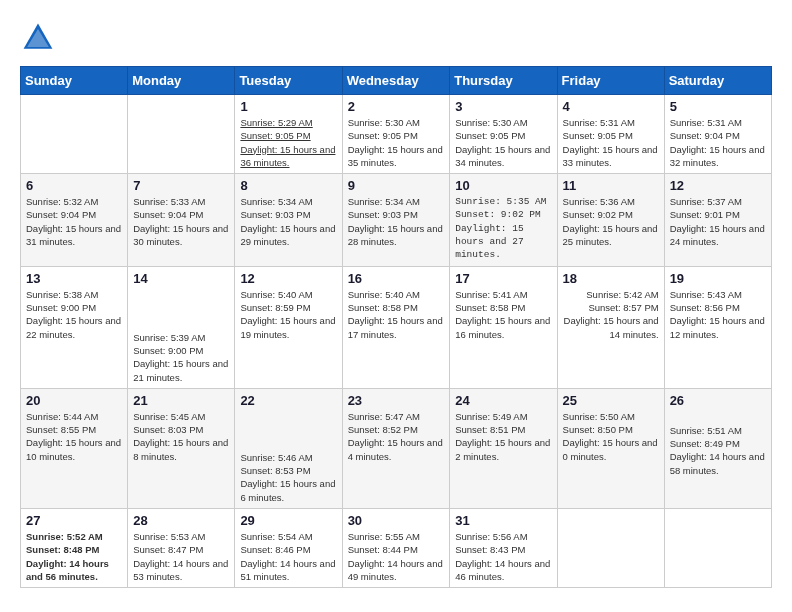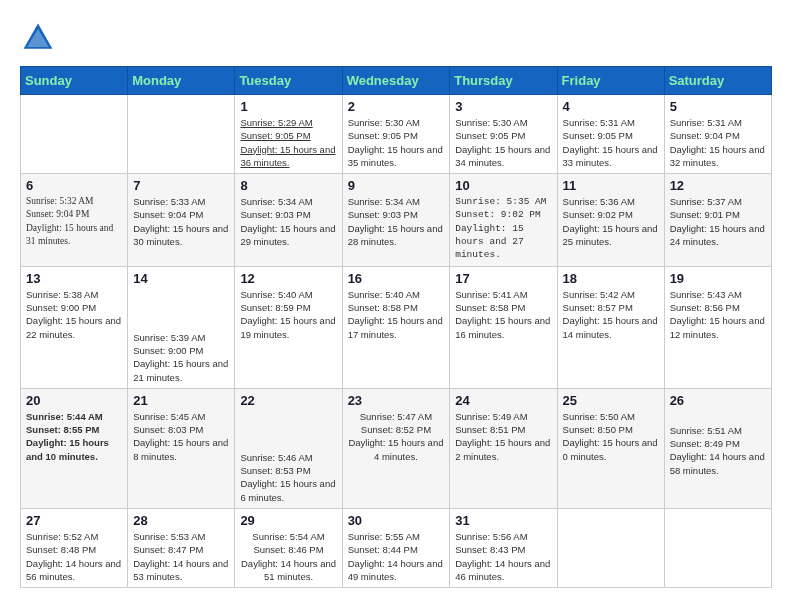--- a/index.html
+++ b/index.html
@@ -57,21 +57,21 @@
       font-size: 14px;
       color: #333;
     }
     .calendar {
       width: 100%;
       border-collapse: collapse;
       border: 1px solid #ccc;
     }
     .calendar th {
       background: #1565c0;
-      color: #86efac;
+      color: #ffffff;
       font-size: 13px;
       font-weight: bold;
       padding: 6px 4px;
       text-align: left;
       border: 1px solid #1250a0;
     }
     .calendar td {
       vertical-align: top;
       border: 1px solid #ccc;
       padding: 4px 5px;
@@ -162,21 +162,21 @@
           <td>
             <span class="day-num">5</span>
             <div class="day-info" style="white-space: pre-line;">Sunrise: 5:31 AM
 Sunset: 9:04 PM
 Daylight: 15 hours and 32 minutes.</div>
           </td>
         </tr>
         <tr>
           <td>
             <span class="day-num">6</span>
-            <div class="day-info" style="white-space: pre-line; font-family: Liberation Serif, serif;">Sunrise: 5:32 AM
+            <div class="day-info" style="white-space: pre-line;">Sunrise: 5:32 AM
 Sunset: 9:04 PM
 Daylight: 15 hours and 31 minutes.</div>
           </td>
           <td>
             <span class="day-num">7</span>
             <div class="day-info" style="white-space: pre-line;">Sunrise: 5:33 AM
 Sunset: 9:04 PM
 Daylight: 15 hours and 30 minutes.</div>
           </td>
           <td>
@@ -236,53 +236,53 @@
 Daylight: 15 hours and 17 minutes.</div>
           </td>
           <td>
             <span class="day-num">17</span>
             <div class="day-info" style="white-space: pre-line;">Sunrise: 5:41 AM
 Sunset: 8:58 PM
 Daylight: 15 hours and 16 minutes.</div>
           </td>
           <td>
             <span class="day-num">18</span>
-            <div class="day-info" style="white-space: pre-line;">Sunrise: 5:42 AM
+            <div class="day-info" style="white-space: pre-line; text-align: right;">Sunrise: 5:42 AM
 Sunset: 8:57 PM
 Daylight: 15 hours and 14 minutes.</div>
           </td>
           <td>
             <span class="day-num">19</span>
             <div class="day-info" style="white-space: pre-line;">Sunrise: 5:43 AM
 Sunset: 8:56 PM
 Daylight: 15 hours and 12 minutes.</div>
           </td>
         </tr>
         <tr>
           <td>
             <span class="day-num">20</span>
-            <div class="day-info" style="white-space: pre-line; font-weight: bold;">Sunrise: 5:44 AM
+            <div class="day-info" style="white-space: pre-line;">Sunrise: 5:44 AM
 Sunset: 8:55 PM
 Daylight: 15 hours and 10 minutes.</div>
           </td>
           <td>
             <span class="day-num">21</span>
             <div class="day-info" style="white-space: pre-line;">Sunrise: 5:45 AM
 Sunset: 8:03 PM
 Daylight: 15 hours and 8 minutes.</div>
           </td>
           <td>
             <span class="day-num">22</span>
             <div class="day-info" style="white-space: pre-line; margin-top: 43px;">Sunrise: 5:46 AM
 Sunset: 8:53 PM
 Daylight: 15 hours and 6 minutes.</div>
           </td>
           <td>
             <span class="day-num">23</span>
-            <div class="day-info" style="white-space: pre-line; text-align: center;">Sunrise: 5:47 AM
+            <div class="day-info" style="white-space: pre-line;">Sunrise: 5:47 AM
 Sunset: 8:52 PM
 Daylight: 15 hours and 4 minutes.</div>
           </td>
           <td>
             <span class="day-num">24</span>
             <div class="day-info" style="white-space: pre-line;">Sunrise: 5:49 AM
 Sunset: 8:51 PM
 Daylight: 15 hours and 2 minutes.</div>
           </td>
           <td>
@@ -294,33 +294,33 @@
           <td>
             <span class="day-num">26</span>
             <div class="day-info" style="white-space: pre-line; margin-top: 16px;">Sunrise: 5:51 AM
 Sunset: 8:49 PM
 Daylight: 14 hours and 58 minutes.</div>
           </td>
         </tr>
         <tr>
           <td>
             <span class="day-num">27</span>
-            <div class="day-info" style="white-space: pre-line;">Sunrise: 5:52 AM
+            <div class="day-info" style="white-space: pre-line; font-weight: bold;">Sunrise: 5:52 AM
 Sunset: 8:48 PM
 Daylight: 14 hours and 56 minutes.</div>
           </td>
           <td>
             <span class="day-num">28</span>
             <div class="day-info" style="white-space: pre-line;">Sunrise: 5:53 AM
 Sunset: 8:47 PM
 Daylight: 14 hours and 53 minutes.</div>
           </td>
           <td>
             <span class="day-num">29</span>
-            <div class="day-info" style="white-space: pre-line; text-align: center;">Sunrise: 5:54 AM
+            <div class="day-info" style="white-space: pre-line;">Sunrise: 5:54 AM
 Sunset: 8:46 PM
 Daylight: 14 hours and 51 minutes.</div>
           </td>
           <td>
             <span class="day-num">30</span>
             <div class="day-info" style="white-space: pre-line;">Sunrise: 5:55 AM
 Sunset: 8:44 PM
 Daylight: 14 hours and 49 minutes.</div>
           </td>
           <td>

